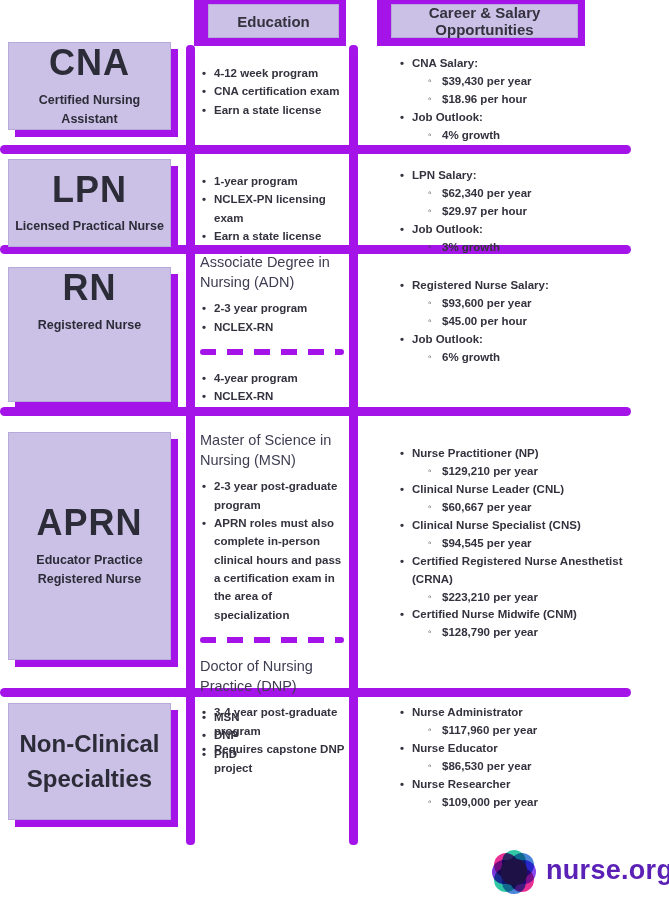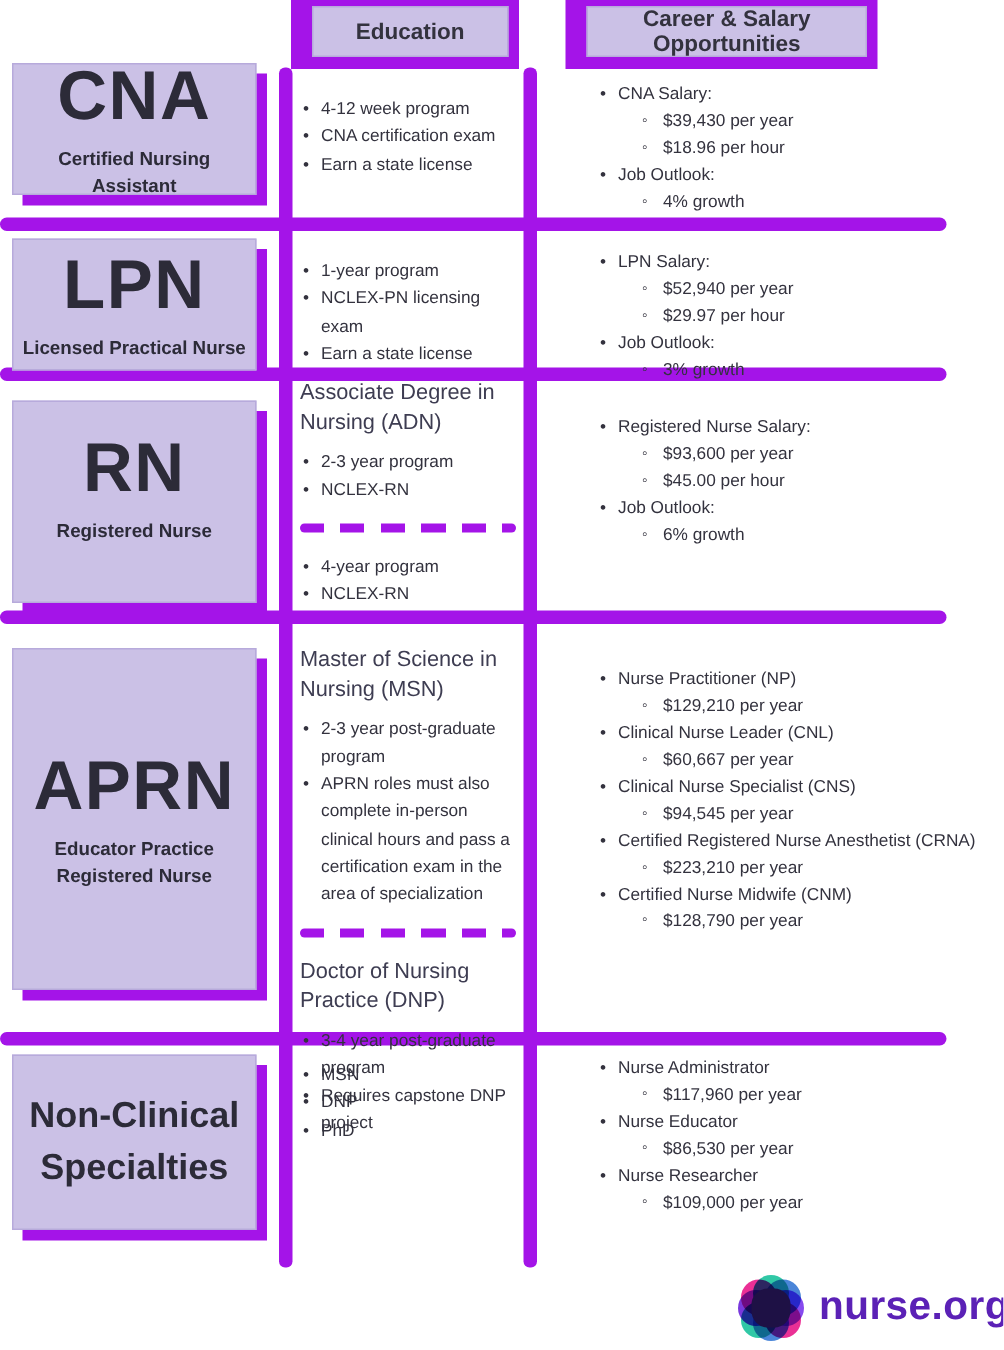--- a/index.html
+++ b/index.html
@@ -17,26 +17,26 @@
   
   .vbar{position:absolute;width:9px;top:45px;height:800px;background:var(--accent);border-radius:4px;}
   .hdiv{position:absolute;left:0;width:631px;height:9px;background:var(--accent);border-radius:5px;}
 
   
   .row{position:absolute;left:0;width:669px;}
   .col-label{position:absolute;left:8px;width:163px;}
   .col-edu{position:absolute;left:200px;width:146px;color:var(--dark);}
   .col-career{position:absolute;left:398px;width:266px;color:var(--dark);}
 
-  .role-title{font-weight:bold;color:#2c2b38;font-size:46px;letter-spacing:1px;line-height:1.1;}
+  .role-title{font-weight:bold;color:#2c2b38;font-size:36px;letter-spacing:1px;line-height:1.1;}
   .role-sub{font-weight:bold;color:#2c2b38;font-size:12.5px;line-height:1.5;margin-top:8px;padding:0 6px;}
   .nc .role-title{font-size:24px;letter-spacing:0;line-height:1.45;padding:0 10px;}
 
   
-  ul{list-style:none;margin:0;padding:0;}
+  ul{list-style:none;margin:0;padding:0;font-weight:bold;}
   .b1>li{position:relative;padding-left:14px;}
   .b1>li::before{content:"\2022";position:absolute;left:2px;}
   .b2{margin-left:16px;}
   .b2>li{position:relative;padding-left:14px;}
   .b2>li::before{content:"\25E6";position:absolute;left:0;font-size:90%;}
   .col-edu ul{font-size:11.5px;line-height:1.6;}
   .col-career ul{font-size:11.5px;line-height:1.56;}
   .edu-heading{font-size:14.5px;line-height:1.35;color:var(--headingc);margin:0 0 7px 0;}
   .edu-list{margin-bottom:6px;}
   .dash-divider{height:6px;margin:13px 2px 14px 0;border-radius:3px;
@@ -112,34 +112,34 @@
     <div class="col-edu" style="top:27px;">
         <ul class="b1 edu-list">
           <li>1-year program</li>
           <li>NCLEX-PN licensing exam</li>
           <li>Earn a state license</li>
         </ul>
       </div>
     <div class="col-career" style="top:22px;">
       <ul class="b1">
           <li>LPN Salary:<ul class="b2">
-              <li>$52,940 per year</li>
+              <li>$62,340 per year</li>
               <li>$29.97 per hour</li>
             </ul></li>
           <li>Job Outlook:<ul class="b2">
               <li>3% growth</li>
             </ul></li>
         </ul>
     </div>
   </div>
 
   <div class="row" style="top:245px;height:162px;">
     <div class="box3d col-label" style="top:22px;height:135px;">
       <div class="shadow"></div>
-      <div class="face" style="justify-content:flex-start;padding-top:18px;">
+      <div class="face" style="justify-content:flex-start;">
         <div class="role-title">RN</div>
         <div class="role-sub">Registered Nurse</div>
       </div>
     </div>
     <div class="col-edu" style="top:8px;">
         <div class="edu-heading">Associate Degree in Nursing (ADN)</div>
         <ul class="b1 edu-list">
           <li>2-3 year program</li>
           <li>NCLEX-RN</li>
         </ul>

